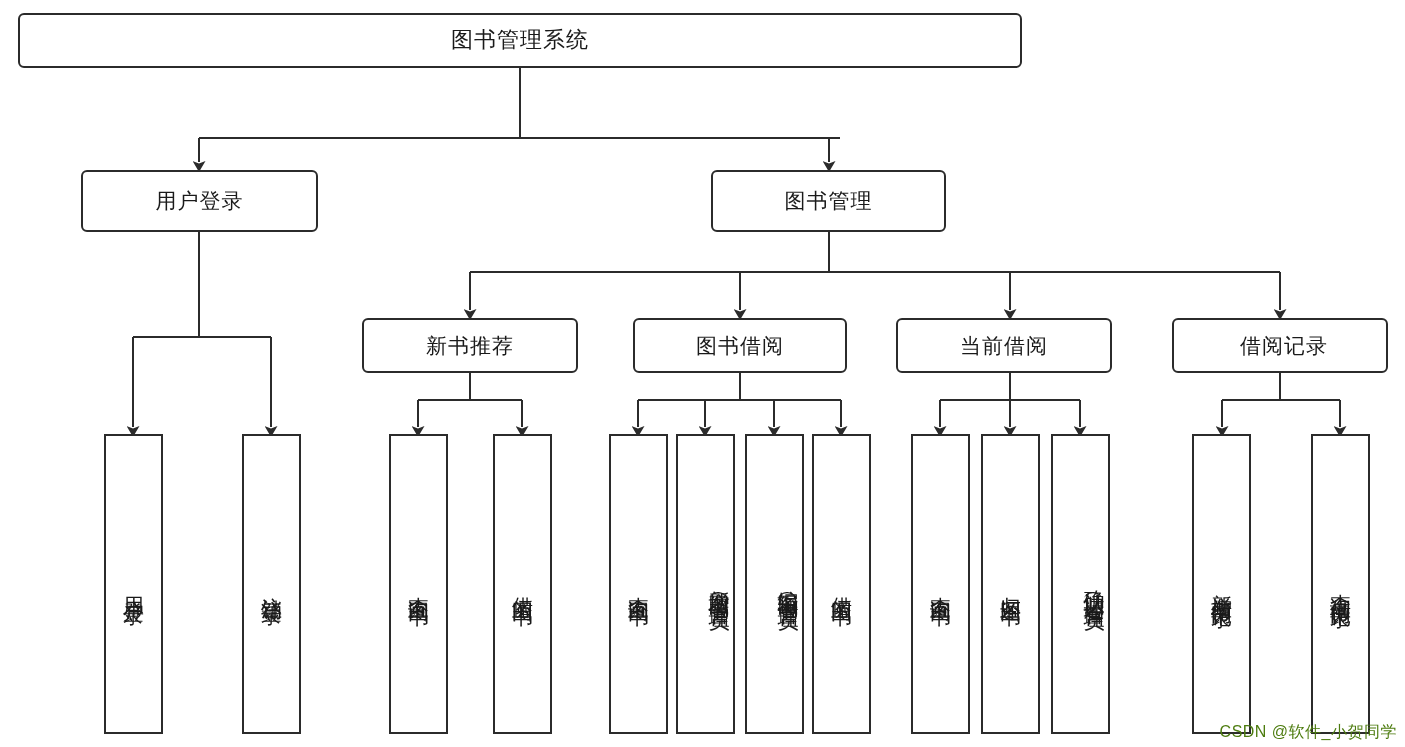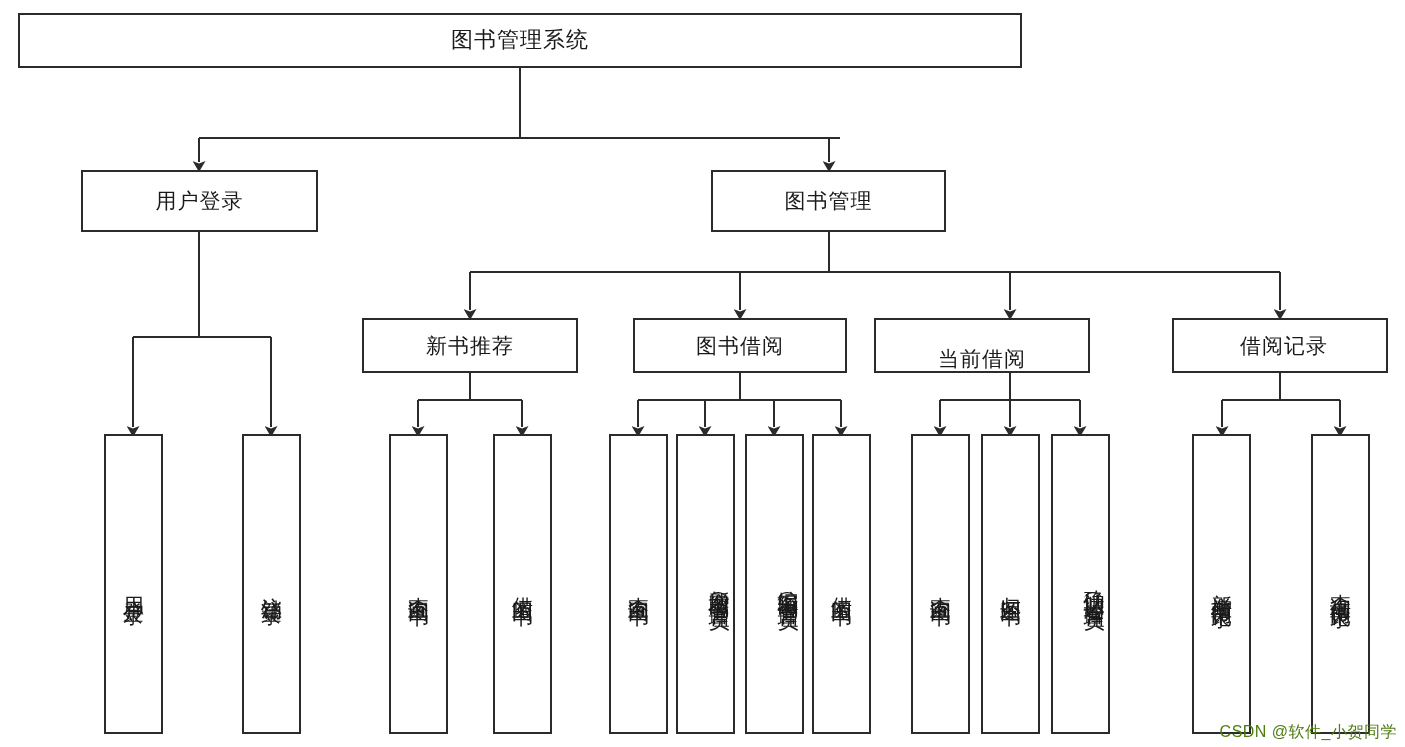--- a/index.html
+++ b/index.html
@@ -33,20 +33,21 @@
     display: flex;
     align-items: center;
     justify-content: center;
     color: #1a1a1a;
     z-index: 2;
   }
   .node.h {
     font-size: 21px;
     letter-spacing: 1px;
     line-height: 1.2;
+    border-radius: 6px;
   }
   .node.root {
     font-size: 22px;
   }
   .node.v {
     writing-mode: vertical-rl;
     text-orientation: upright;
     font-size: 21px;
     letter-spacing: 3px;
     padding-top: 4px;
@@ -140,21 +141,21 @@
   <div class="node h" style="left:362px; top:318px; width:216px; height:55px;">
     <span>新书推荐</span>
   </div>
 
   <div class="node h" style="left:711px; top:170px; width:235px; height:62px;">
     <span>图书管理</span>
   </div>
   <div class="node h" style="left:633px; top:318px; width:214px; height:55px;">
     <span>图书借阅</span>
   </div>
-  <div class="node h" style="left:874px; top:318px; width:216px; height:55px;align-items:flex-end;">
+  <div class="node h" style="left:896px; top:318px; width:216px; height:55px;">
     <span>当前借阅</span>
   </div>
   <div class="node h" style="left:1172px; top:318px; width:216px; height:55px;padding-left:8px;">
     <span>借阅记录</span>
   </div>
 
   <div class="node v vcenter" style="left:104px; top:434px; width:59px; height:300px;">
     <span class="vtext">用户登录</span>
   </div>
   <div class="node v vcenter" style="left:242px; top:434px; width:59px; height:300px;">

